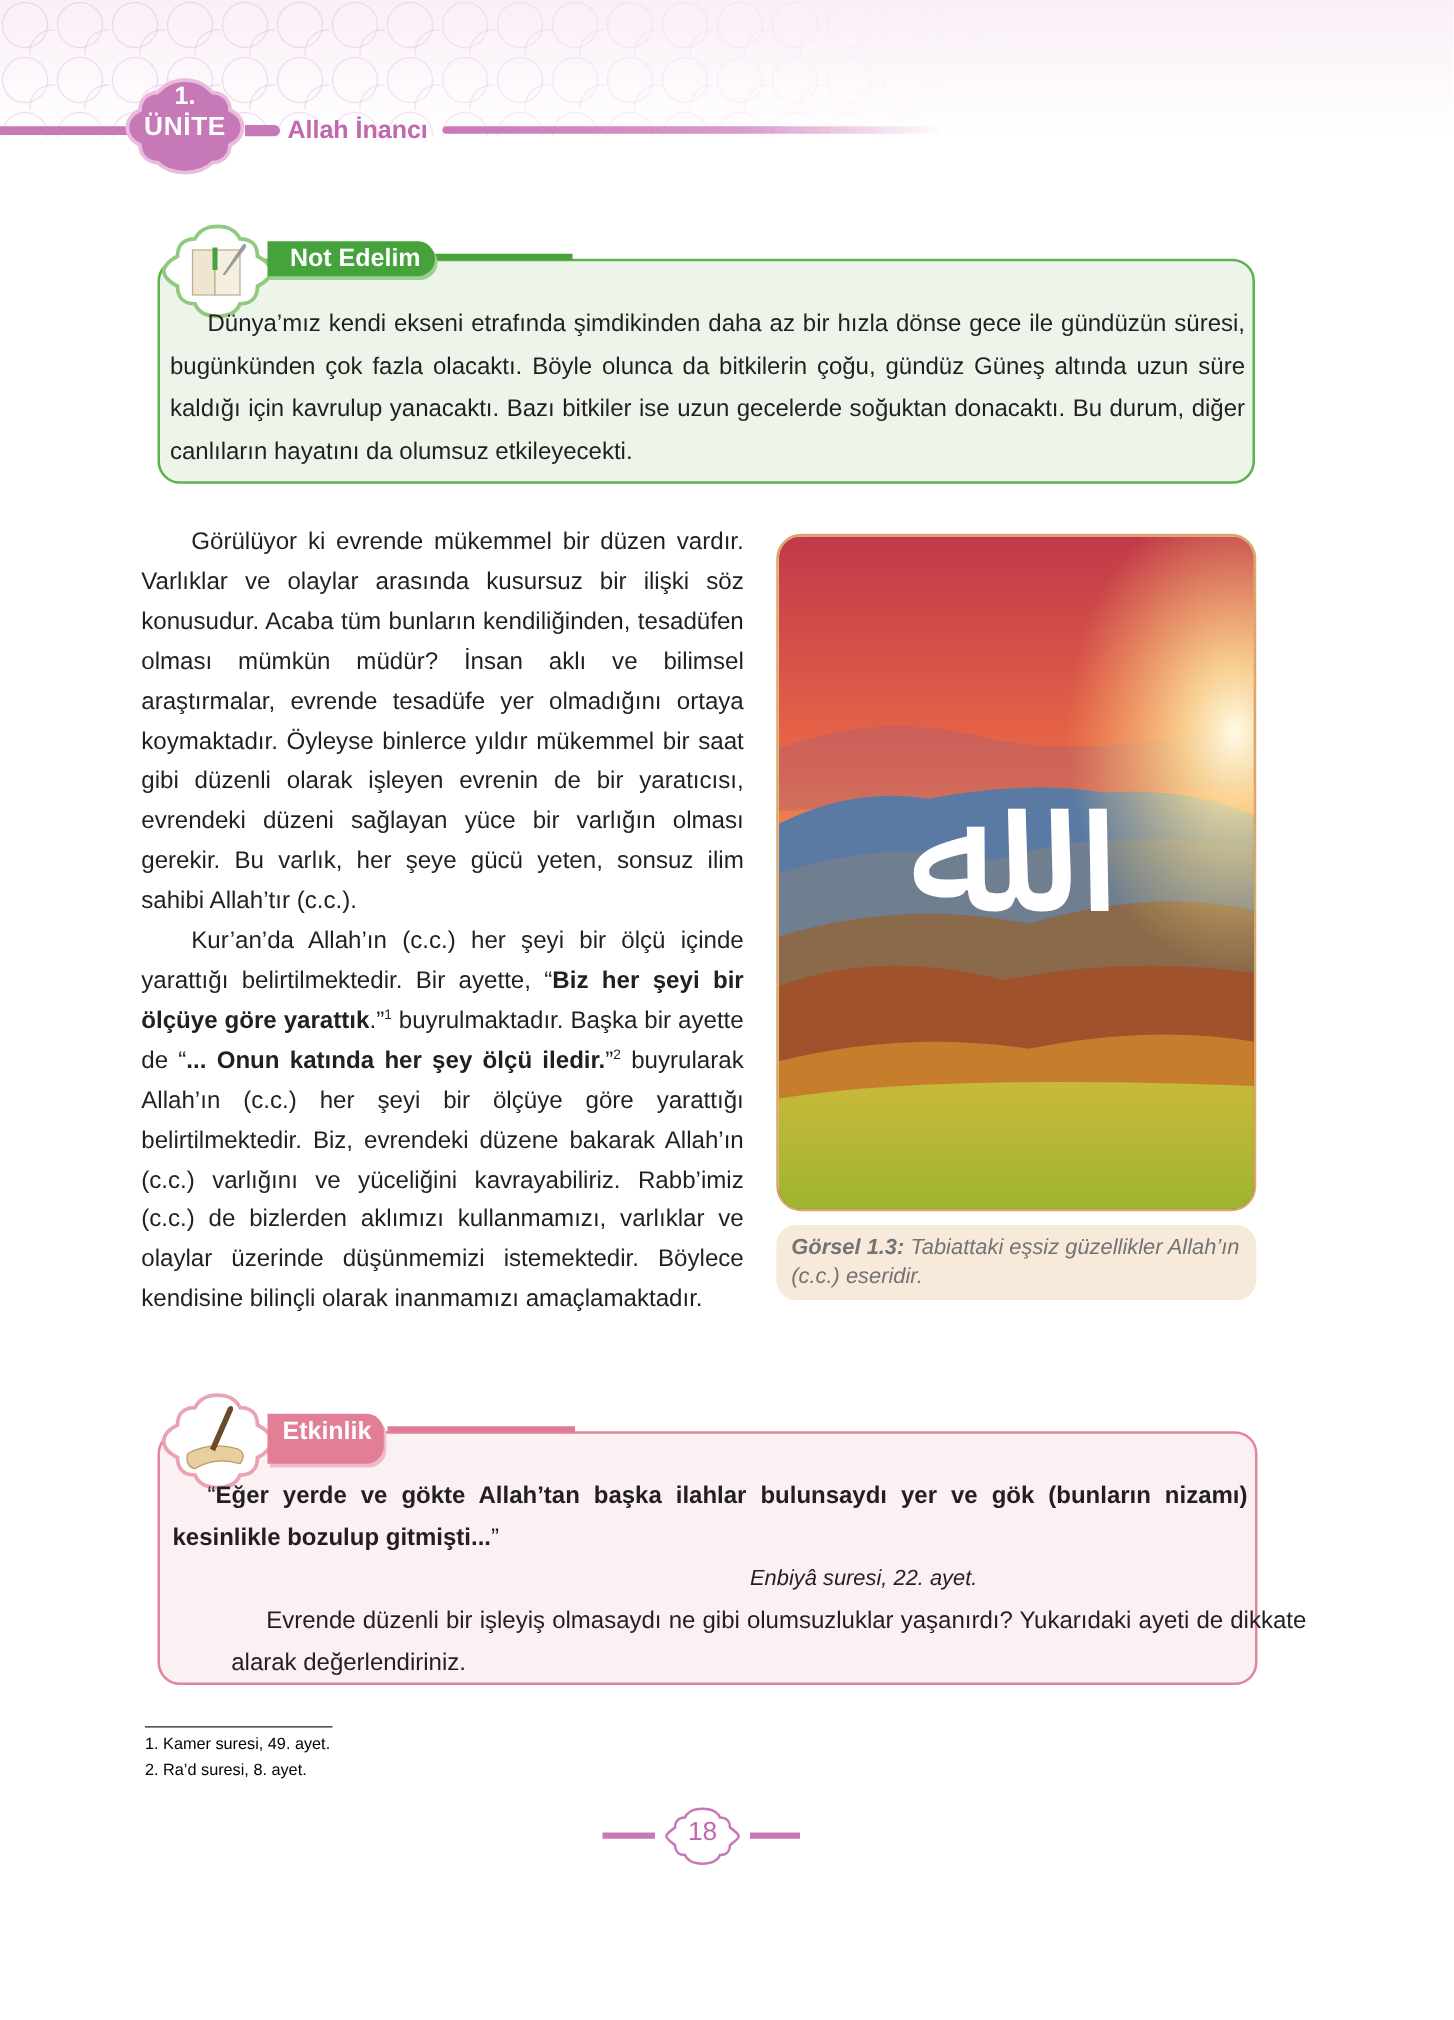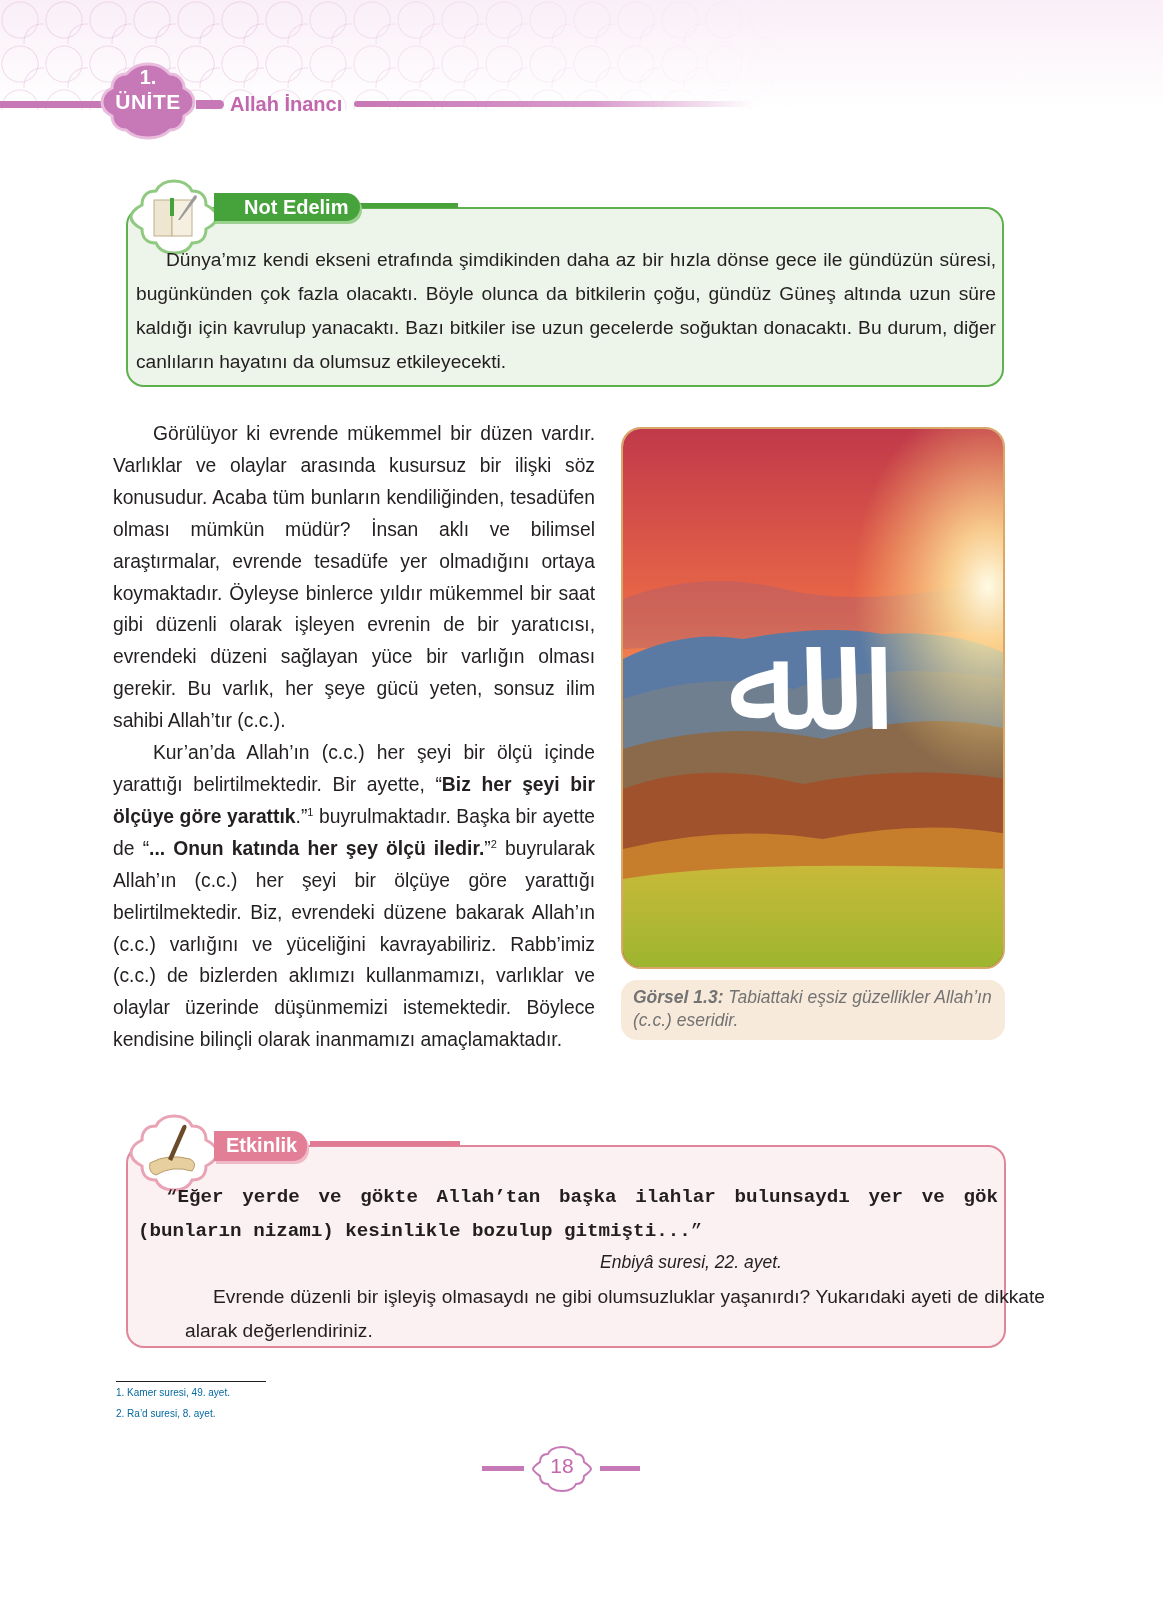--- a/index.html
+++ b/index.html
@@ -22,21 +22,21 @@
   .unit-word{left:100px;top:90px;width:96px;text-align:center;color:#fff;font-weight:bold;font-size:21px;letter-spacing:.5px;}
   .hdr-pill{left:196px;top:100px;width:28px;height:9px;background:#c778b6;border-radius:0 5px 5px 0;}
   .hdr-title{left:230px;top:93px;color:#c266ad;font-weight:bold;font-size:20px;}
   .hdr-line{left:354px;top:101px;width:400px;height:6px;
     background:linear-gradient(90deg,#c778b6 0%,#d99acb 60%,rgba(230,190,220,0) 100%);border-radius:3px;}
 
   
   .note-box{left:126px;top:207px;width:878px;height:180px;background:#edf5ea;border:2px solid #5fb14f;
     border-radius:18px;box-sizing:border-box;}
   .note-line{left:348px;top:203px;width:110px;height:5px;background:#4aa23b;}
-  .note-label{left:214px;top:193px;height:28px;padding:0 12px 0 30px;background:#46a23a;color:#fff;
+  .note-label{left:214px;top:193px;height:28px;padding:0 12px 0 18px;background:#46a23a;color:#fff;
     font-weight:bold;font-size:20px;line-height:28px;border-radius:0 14px 14px 0;box-shadow:2px 3px 0 #9bd08e;}
   .note-icon{left:128px;top:178px;width:92px;height:78px;}
   .note-text{left:136px;top:243px;width:860px;font-size:19.2px;line-height:34px;text-align:justify;color:#231f20;}
   .note-text p{margin:0;text-indent:30px;text-align-last:left;}
 
   
   .body-text{left:113px;top:418px;width:482px;font-size:19.3px;line-height:31.9px;text-align:justify;color:#231f20;}
   .body-text p{margin:0;text-indent:40px;}
   .body-text b{font-weight:bold;}
   .body-text sup{font-size:11px;vertical-align:7px;line-height:0;}
@@ -44,32 +44,32 @@
   
   .photo{left:621px;top:427px;width:384px;height:542px;border-radius:20px;overflow:hidden;border:2px solid #d9a869;box-sizing:border-box;}
   .photo svg{display:block;}
   .caption{left:621px;top:980px;width:384px;height:60px;background:#f8eadb;border-radius:16px;box-sizing:border-box;padding:6px 12px;
     font-size:17.5px;line-height:23px;font-style:italic;color:#737373;}
   .caption b{font-weight:bold;}
 
   
   .act-box{left:126px;top:1145px;width:880px;height:203px;background:#fbf0f2;border:2px solid #e0869a;border-radius:18px;box-sizing:border-box;}
   .act-line{left:310px;top:1141px;width:150px;height:5px;background:#e07b93;}
-  .act-label{left:214px;top:1131px;height:28px;padding:0 10px 2px 12px;background:#e37e97;color:#fff;font-weight:bold;font-size:20px;line-height:28px;
+  .act-label{left:214px;top:1131px;height:28px;padding:0 10px 12px 12px;background:#e37e97;color:#fff;font-weight:bold;font-size:20px;line-height:28px;
     border-radius:0 14px 14px 0;box-shadow:2px 3px 0 #f0b9c7;}
   .act-icon{left:128px;top:1113px;width:92px;height:80px;}
-  .act-quote{left:138px;top:1180px;width:860px;font-size:19.2px;line-height:34px;text-align:justify;font-weight:bold;font-family:Liberation Mono, monospace;}
+  .act-quote{left:138px;top:1180px;width:860px;font-size:19.2px;line-height:34px;text-align:justify;font-weight:bold;}
   .act-quote p{margin:0;text-indent:28px;}
   .act-quote .q{font-weight:normal;}
   .act-src{left:600px;top:1252px;width:398px;text-align:left;font-style:italic;font-size:17.5px;}
   .act-text{left:138px;top:1280px;width:860px;font-size:19.2px;line-height:34px;text-align:justify;margin-left:47px;}
   .act-text p{margin:0;text-indent:28px;}
 
   .fn-rule{left:116px;top:1381px;width:150px;height:1px;background:#231f20;}
-  .fn{left:116px;font-size:10px;color:#0369a1;}
+  .fn{left:116px;font-size:13px;color:#000000;}
   .pg-line-l{left:482px;top:1466px;width:42px;height:5px;background:#c778b6;}
   .pg-line-r{left:600px;top:1466px;width:40px;height:5px;background:#c778b6;}
   .pg-badge{left:521px;top:1445px;width:82px;height:48px;}
   .pg-num{left:521px;top:1454px;width:82px;text-align:center;color:#c266ad;font-size:21px;}
 </style>
 </head>
 <body>
 
 <div class="abs hdr-wash"></div>
 <div class="abs hdr-pattern"></div>

